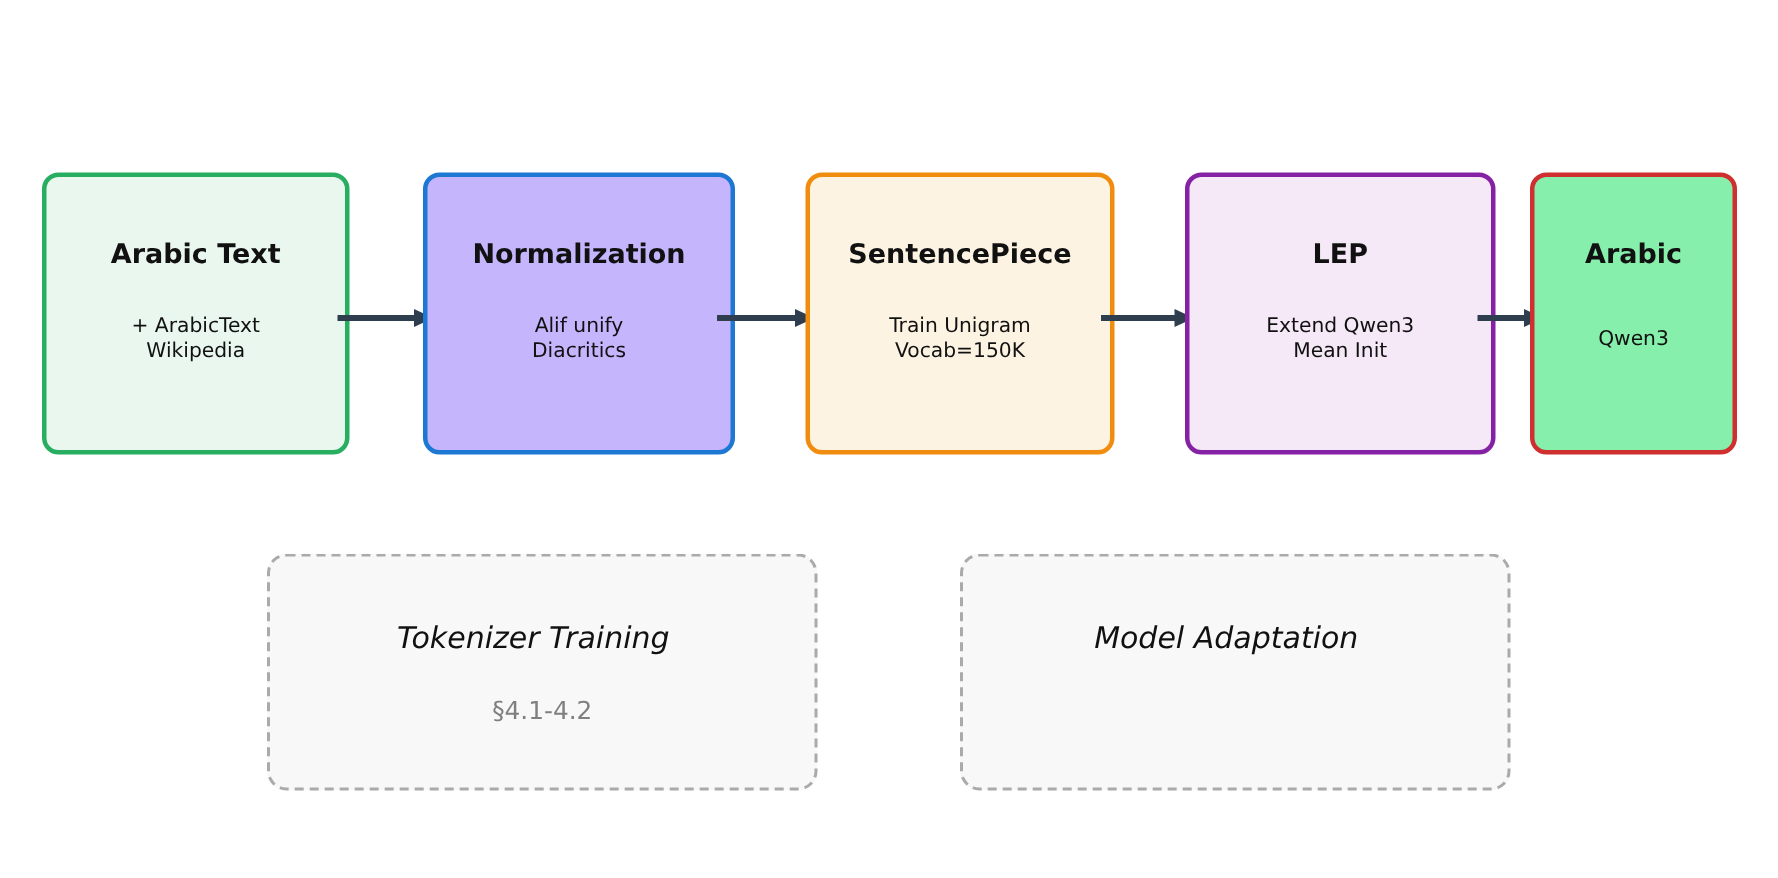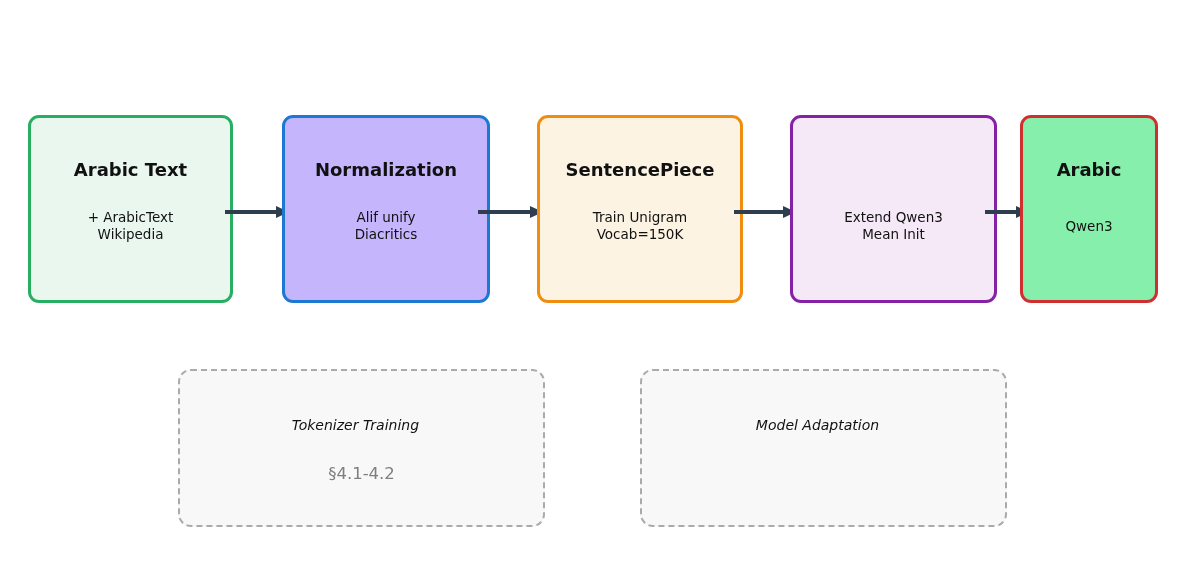--- a/index.html
+++ b/index.html
@@ -89,21 +89,21 @@
     background: var(--group-fill, #f8f8f8);
   }
   #group0 { left: 178px; width: 367px; }
   #group1 { left: 640px; width: 367px; }
 
   .group-label {
     position: absolute;
     top: 42px; left: 0; right: 12px;
     text-align: center;
     font-style: italic;
-    font-size: 14px;
+    font-size: 20px;
     line-height: 24px;
     color: var(--group-label-color, #111111);
   }
   .group-section {
     position: absolute;
     top: 92px; left: 0; right: 0;
     text-align: center;
     font-size: 16.5px;
     line-height: 21px;
     color: var(--section-color, #7f7f7f);
@@ -144,20 +144,21 @@
       <span>Train Unigram</span>
       <span>Vocab=150K</span>
     </div>
   </div>
 
   <div class="arrow" id="arrow2">
       <div class="shaft"></div>
     </div>
 
   <div class="node" id="node3" style="border-color: rgb(133, 33, 165); background-color: rgb(245, 232, 247);">
+    <div class="node-title">LEP</div>
     <div class="node-sub">
       <span>Extend Qwen3</span>
       <span>Mean Init</span>
     </div>
   </div>
 
   <div class="arrow" id="arrow3">
       <div class="shaft"></div>
     </div>
 

